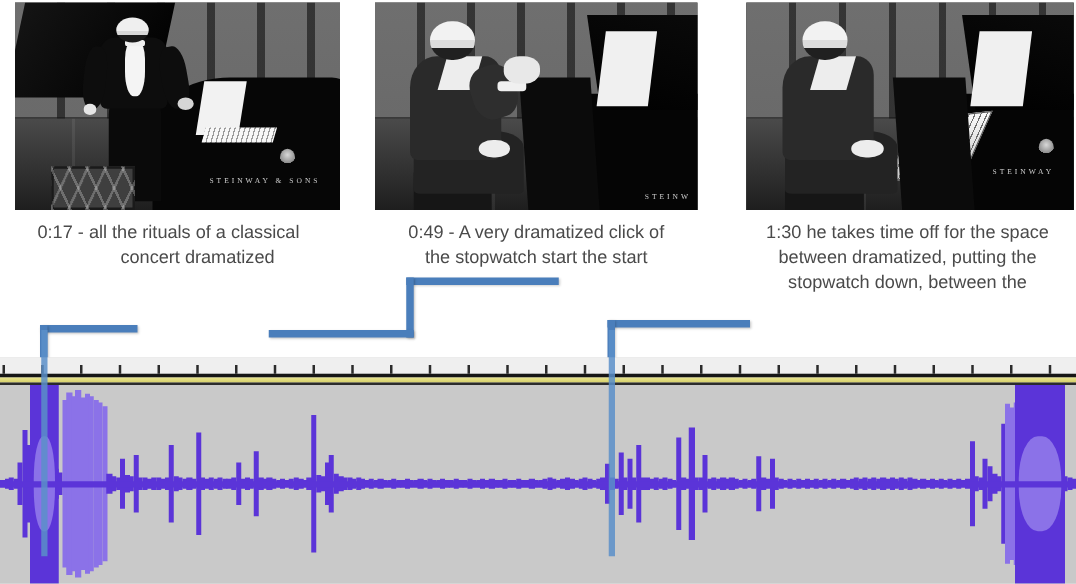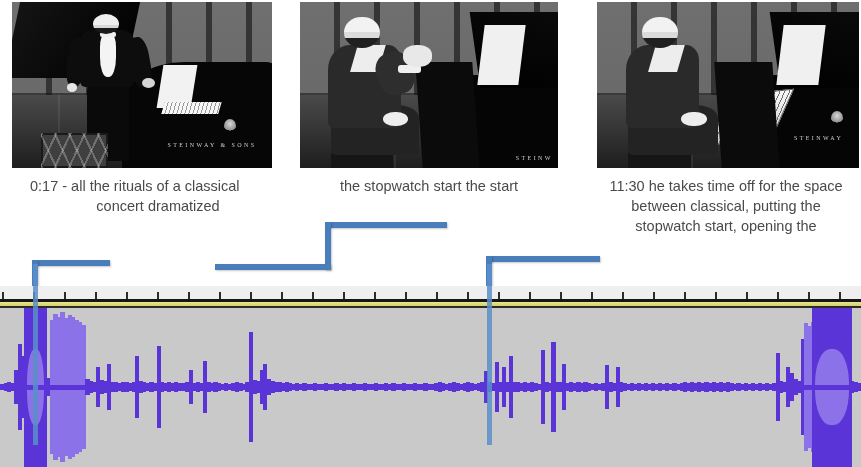--- a/index.html
+++ b/index.html
@@ -240,27 +240,28 @@
       </div>
     </div>
   </div>
 
   <div class="caption cap-1">
     <div class="l1">0:17  - all the rituals of a classical</div>
     <div>concert dramatized</div>
   </div>
 
   <div class="caption cap-2">
+    <div>0:49 - A very dramatized click of</div>
     <div>the stopwatch start the start</div>
   </div>
 
   <div class="caption cap-3">
-    <div>11:30 he takes time off for the space</div>
-    <div>between classical, putting the</div>
-    <div>stopwatch start, opening the</div>
+    <div>1:30 he takes time off for the space</div>
+    <div>between dramatized, putting the</div>
+    <div>stopwatch down, between the</div>
   </div>
 
   <div class="conn conn-h c1-h"></div>
   <div class="conn conn-v c1-v"></div>
 
   <div class="conn conn-h c2-h-top"></div>
   <div class="conn conn-v c2-v"></div>
   <div class="conn conn-h c2-h-bot"></div>
 
   <div class="conn conn-h c3-h-top"></div>

